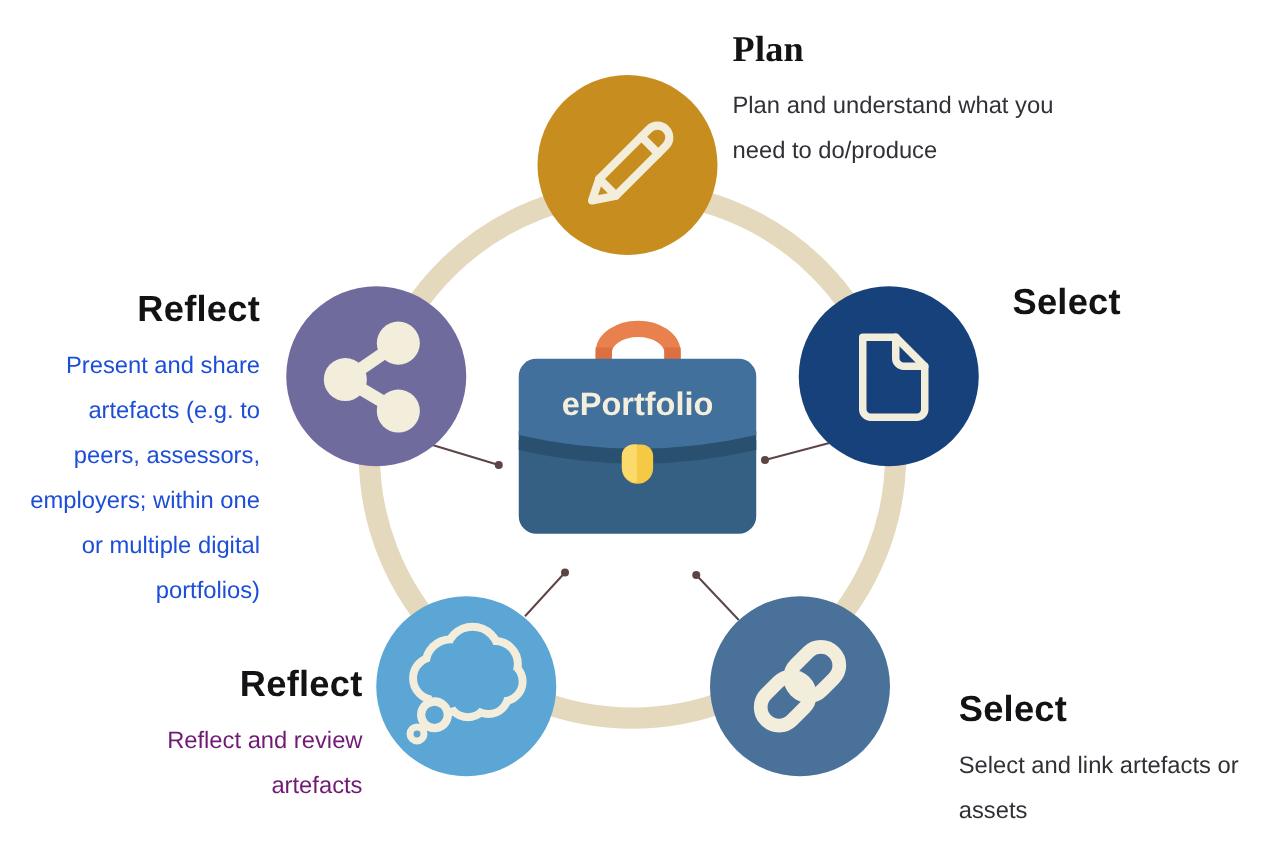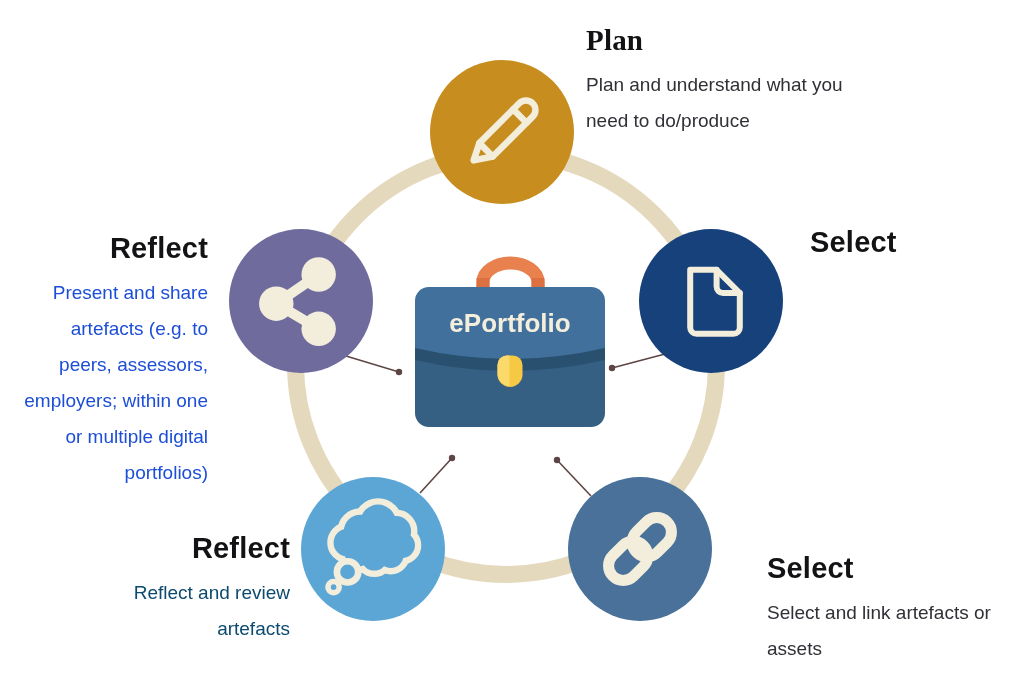--- a/index.html
+++ b/index.html
@@ -143,21 +143,21 @@
     <h2 style="color: rgb(19, 19, 22);">Select</h2>
   </div>
 
   <div class="stage-text select-text">
     <h2 style="color: rgb(19, 19, 22);">Select</h2>
     <p style="color: rgb(48, 48, 54);">Select and link artefacts or assets</p>
   </div>
 
   <div class="stage-text reflect-text">
     <h2 style="color: rgb(19, 19, 22);">Reflect</h2>
-    <p style="color: #0c4a6e;">Reflect and review artefacts</p>
+    <p style="color: #701a75;">Reflect and review artefacts</p>
   </div>
 
   <div class="stage-text present-text">
     <h2 style="color: rgb(19, 19, 22);">Reflect</h2>
     <p style="color: #1d4ed8;">Present and share artefacts (e.g. to peers, assessors, employers; within one or multiple digital portfolios)</p>
   </div>
 
 </div>
 
 </body></html>

